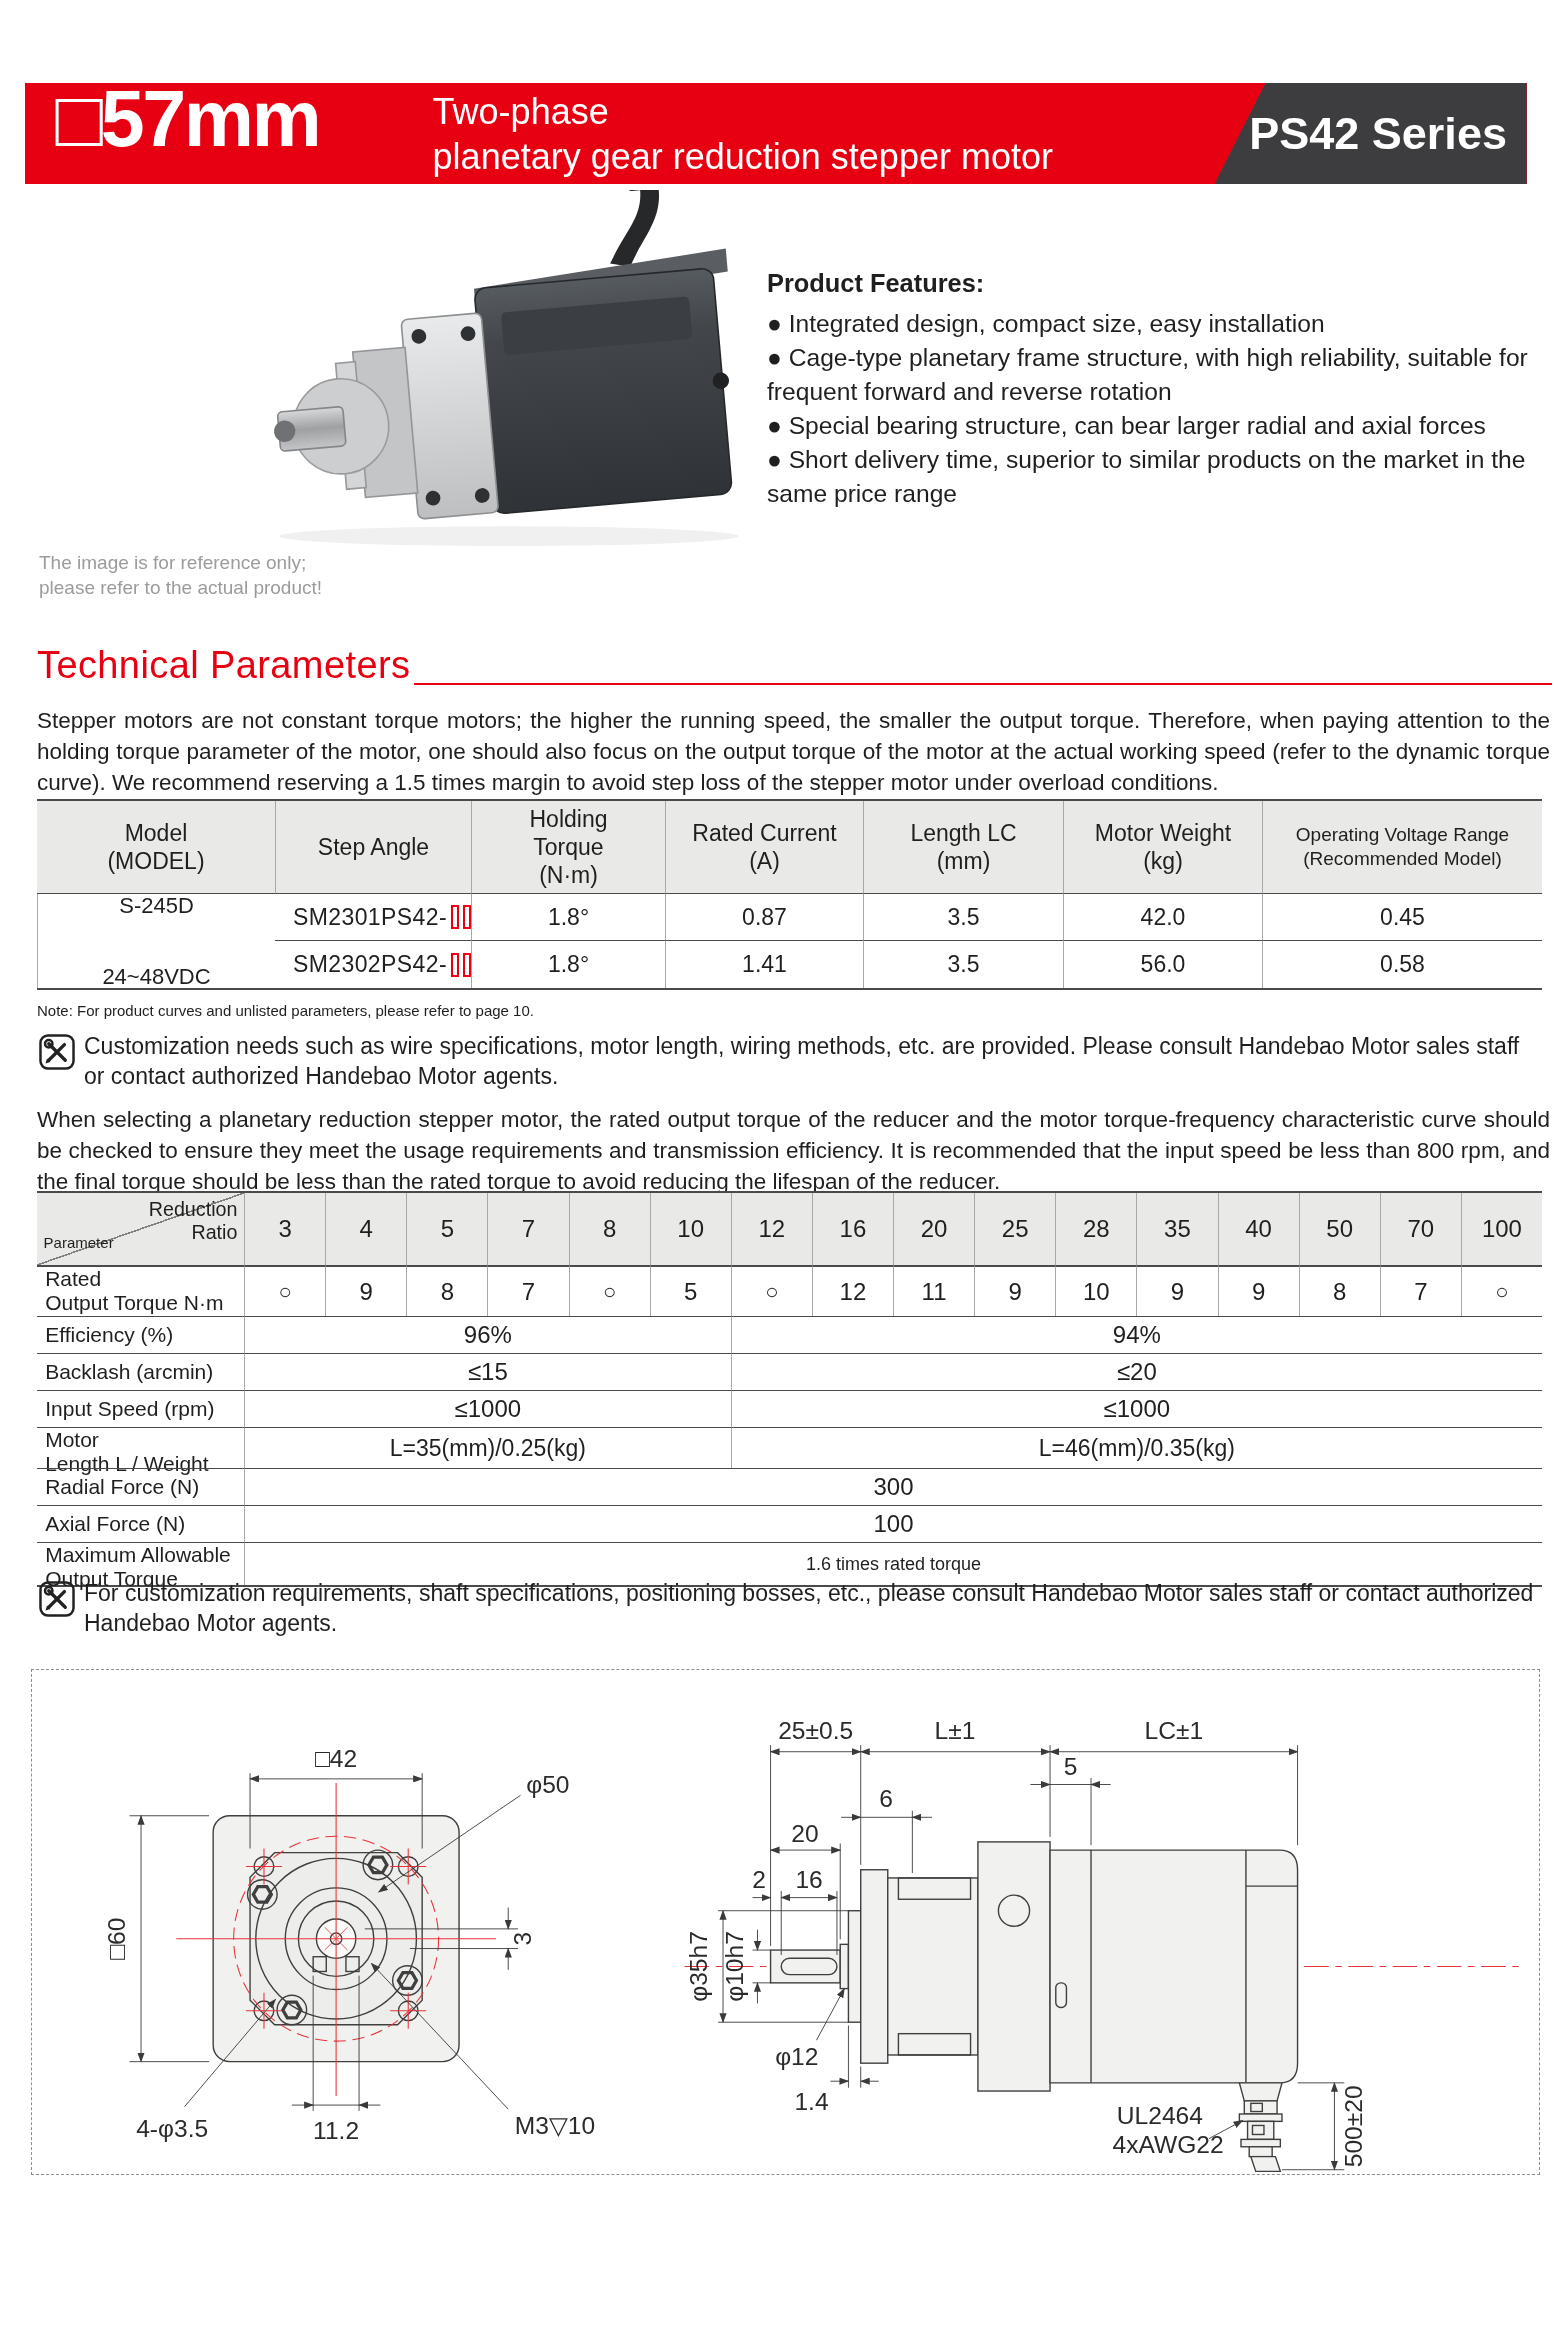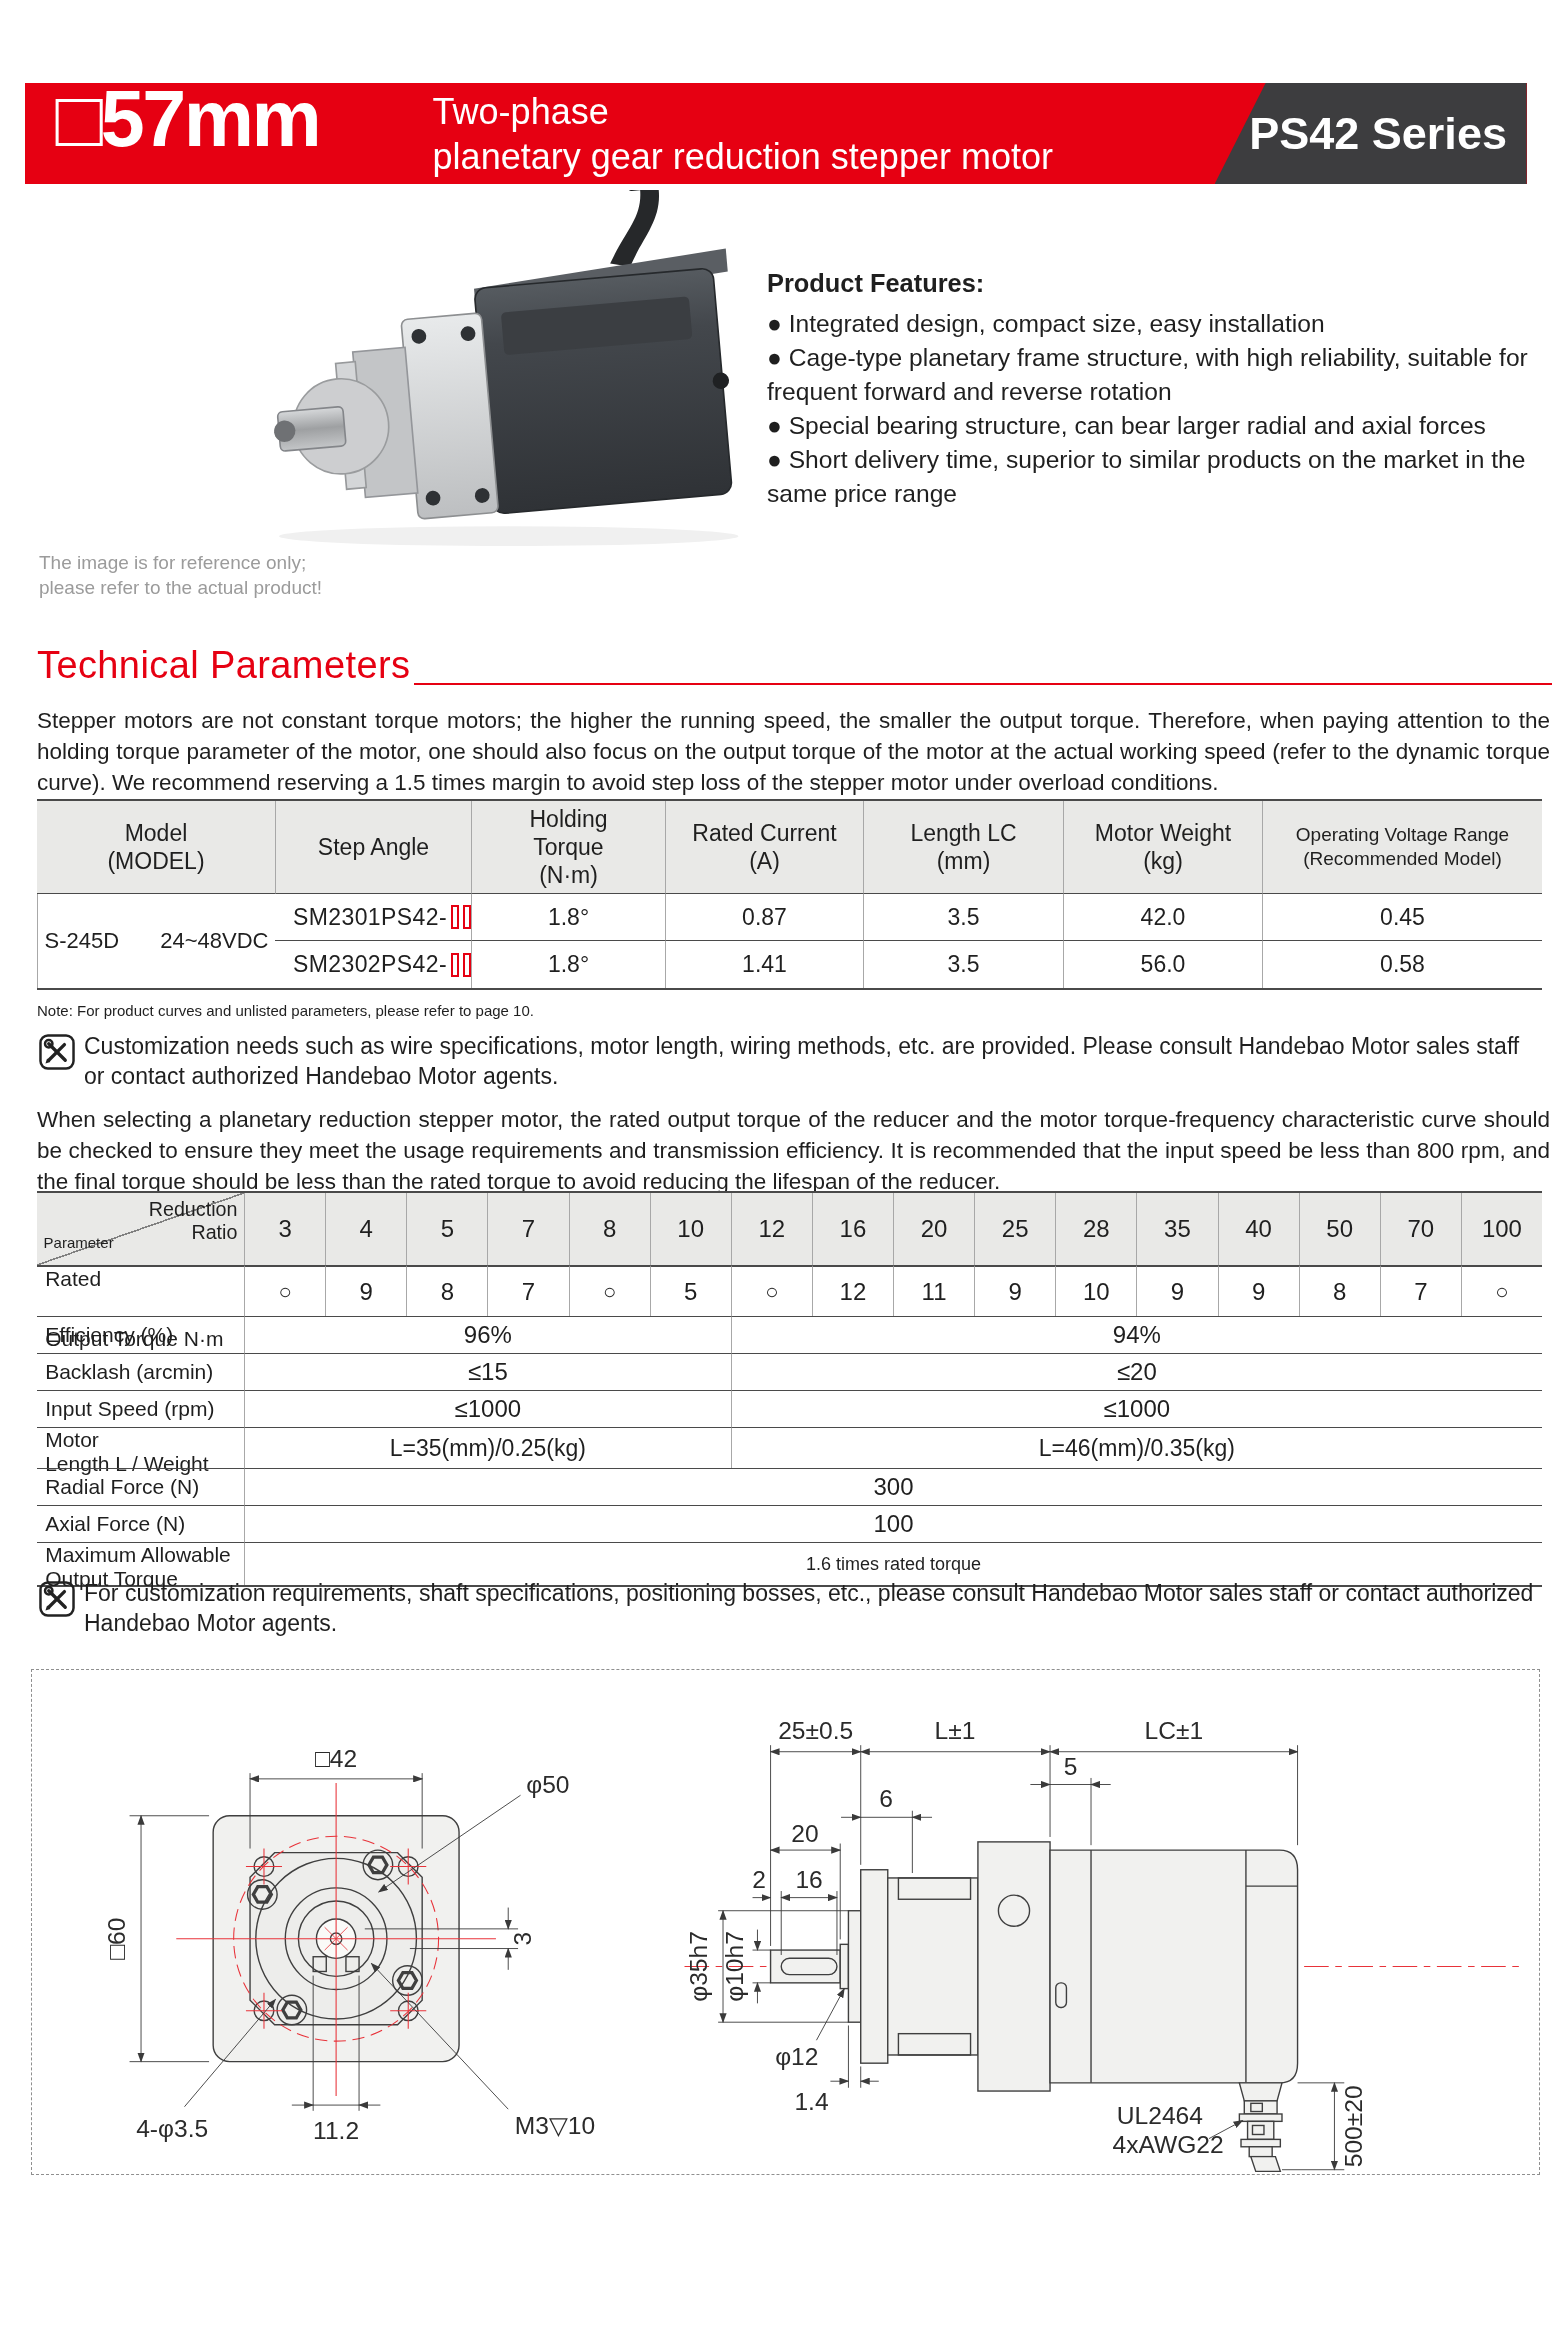--- a/index.html
+++ b/index.html
@@ -35,21 +35,21 @@
             grid-template-rows:93px 47px 47px;
             border-top:2.5px solid #4a4a4a; border-bottom:2.5px solid #4a4a4a; }
   #table1 .h { background:#e9e9e7; border-bottom:1.6px solid #4a4a4a; display:flex; flex-direction:column;
                align-items:center; justify-content:center; font-size:23px; line-height:28px; }
   #table1 .h.small { font-size:19px; line-height:24px;justify-content:center; }
   #table1 .c { display:flex; align-items:center; justify-content:center; font-size:23px; background:#fff; }
   #table1 .vline { border-left:0.8px solid #a8a8a8; }
   #table1 .rsep { border-bottom:1.6px solid #4a4a4a; }
   #table1 .model { justify-content:flex-start; padding-left:18px; letter-spacing:0.4px; }
   .red-sq { display:inline-block; width:19px; height:24px; border:2.9px solid #e60012; margin-left:4.1px; vertical-align:-3.3px; }
-  #table1 .volt { grid-row:2/4; flex-direction:row; line-height:29.5px; font-size:22px;gap:41px; }
+  #table1 .volt { grid-row:2/4; flex-direction:column; line-height:29.5px; font-size:22px;gap:41px; }
 
   .note-line { position:absolute; left:37px; top:1002px; font-size:15px; }
   .custom { position:absolute; font-size:23px; line-height:30px; }
   #custom1 { left:84px; top:1031px; width:1468px; }
   #custom2 { left:84px; top:1578px; width:1468px; }
   .tool-ico { position:absolute; width:38px; height:38px; }
   #ico1 { left:38px; top:1033px; }
   #ico2 { left:38px; top:1580px; }
 
   
@@ -58,21 +58,21 @@
             grid-template-rows:72px 51px 37px 37px 37px 41px 37px 37px 43px;
             border-top:2.5px solid #4a4a4a; border-bottom:2.5px solid #4a4a4a; }
   #table2 > div { display:flex; align-items:center; justify-content:center; }
   #table2 .hdr { background:#e9e9e7; font-size:24px; }
   #table2 .corner { position:relative; background:#e9e9e7;
       background-image:linear-gradient(to bottom right, transparent calc(50% - 0.8px), #808080 calc(50% - 0.8px), #808080 calc(50% + 0.8px), transparent calc(50% + 0.8px)); }
   #table2 .corner .ct { position:absolute; top:4.9px; right:6.6px; text-align:right; font-size:19.7px; line-height:23px; }
   #table2 .corner .cb { position:absolute; bottom:14px; left:6.6px; font-size:15px; }
   #table2 .vl { border-left:0.8px solid #a8a8a8; }
   #table2 .tsep { border-top:1.6px solid #4a4a4a; }
-  #table2 .tsep-h { border-top:2.5px solid #4a4a4a;gap:36px; }
+  #table2 .tsep-h { border-top:2.5px solid #4a4a4a; }
   #table2 .lab { justify-content:flex-start; padding-left:8.2px; font-size:21px; line-height:24px; text-align:left; }
   #table2 .val { font-size:24px; }
   #table2 .circ { font-size:22px; color:#2b2b2b; }
 
   
   .dash-box { position:absolute; left:31px; top:1669px; width:1509px; height:506px; border:1.6px dashed #8f8f8f; }
   svg text.dim { font-family:"Liberation Sans", sans-serif; font-size:30px; fill:#2b2b2b; }
   .drw { position:absolute; }
 </style>
 </head>

